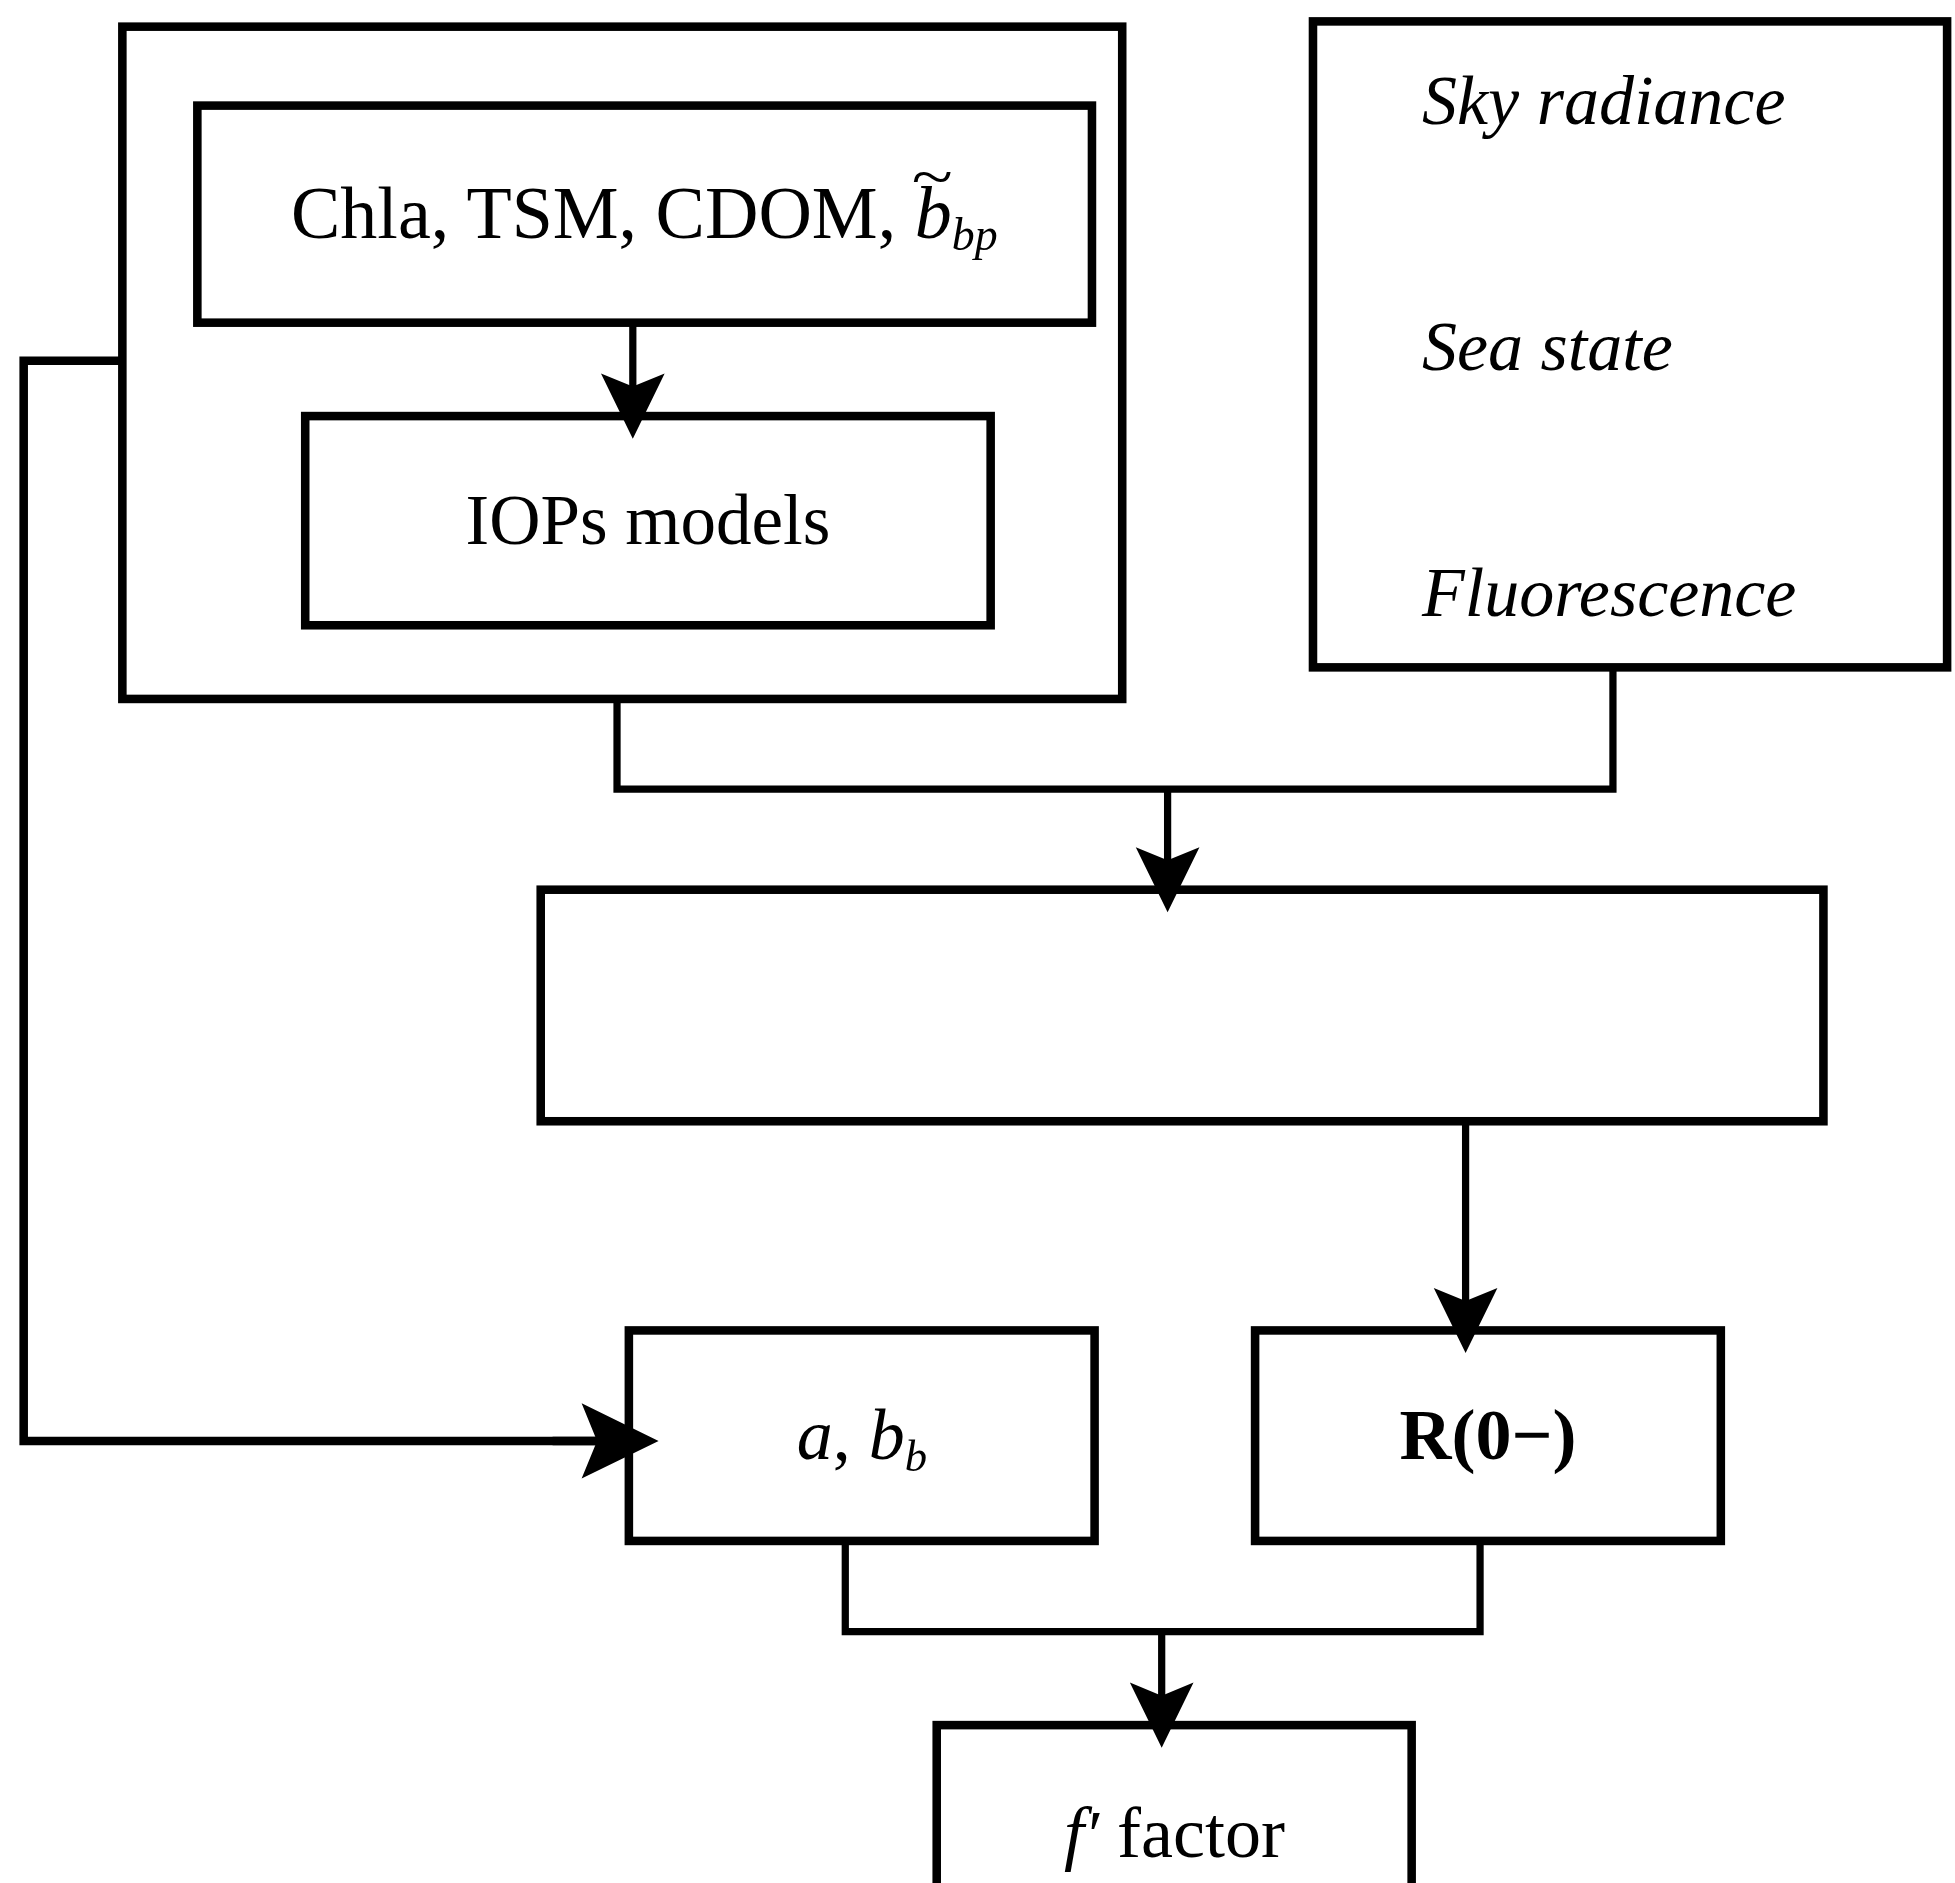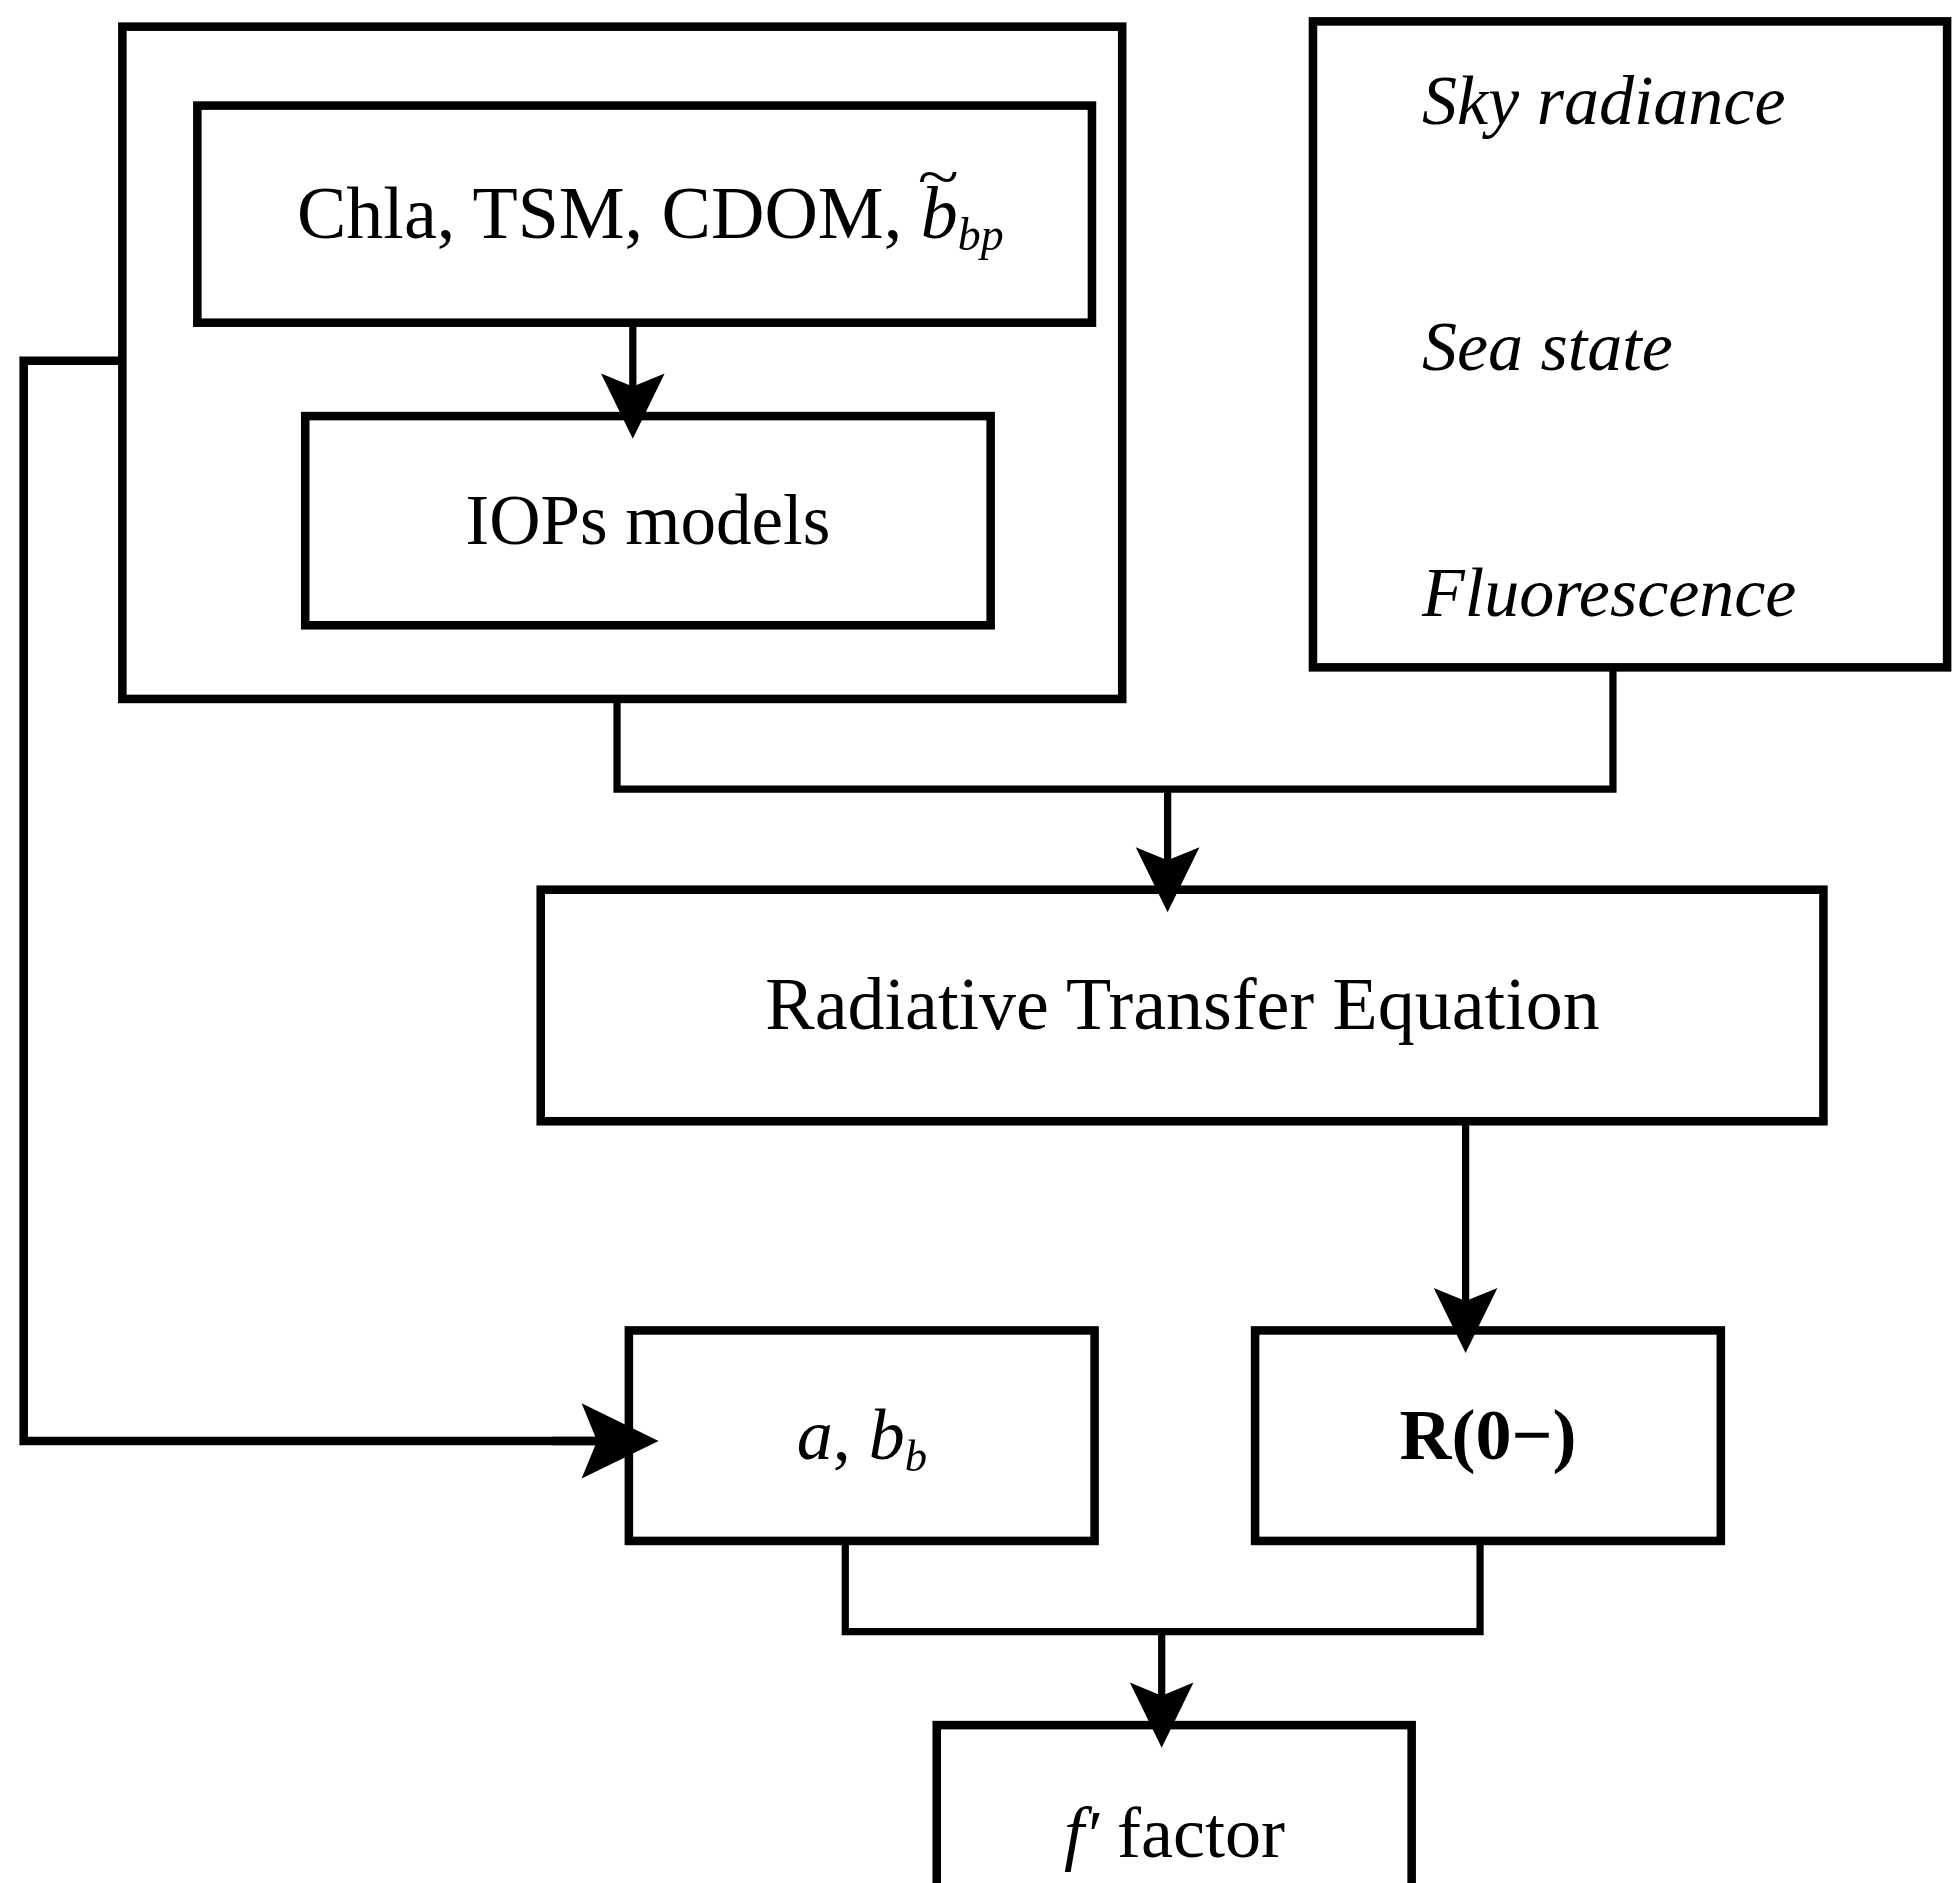--- a/index.html
+++ b/index.html
@@ -113,35 +113,34 @@
 
     <line x1="2228" y1="1704" x2="2228" y2="2008" stroke="#000000" stroke-width="11" marker-end="url(#arrowhead)"></line>
 
     <path d="M 186 548 L 36 548 L 36 2190 L 938 2190" fill="none" stroke="#000000" stroke-width="13"></path>
     <line x1="840" y1="2190" x2="944" y2="2190" stroke="#000000" stroke-width="13" marker-end="url(#arrowhead)"></line>
 
     <path d="M 1285 2342 L 1285 2480 L 2250 2480 L 2250 2342" fill="none" stroke="#000000" stroke-width="11"></path>
     <line x1="1766" y1="2480" x2="1766" y2="2608" stroke="#000000" stroke-width="11" marker-end="url(#arrowhead)"></line>
   </svg>
 
-  <div class="node-label lbl-center" style="left:203px; top:105px; width:895px; height:217px; font-size:74px;">
+  <div class="node-label lbl-center" style="left:197px; top:105px; width:895px; height:217px; font-size:74px;">
     <span>
       <span class="rm">Chla, TSM, CDOM, </span><span class="tilde-wrap"><span class="tilde-mark">~</span><span class="it">b</span></span><span class="sub">bp</span>
     </span>
   </div>
 
   <div class="node-label lbl-center" style="left:305px; top:416px; width:686px; height:209px; font-size:71px;">IOPs models</div>
 
   <div class="list-lines" style="left:1422px; top:61px; width:520px; height:572px; font-size:70px; justify-content:space-between;">
     <div>Sky radiance</div>
     <div>Sea state</div>
     <div>Fluorescence</div>
   </div>
 
-  <div class="node-label lbl-center" style="left:541px; top:889px; width:1283px; height:232px; font-size:74px;">Radiative Transfer Equation</div>
 
   <div class="node-label lbl-center" style="left:629px; top:1330px; width:466px; height:211px; font-size:72px;">
     <span>
       <span class="it">a</span><span class="rm">, </span><span class="it">b</span><span class="sub">b</span>
     </span>
   </div>
 
   <div class="node-label lbl-center" style="left:1255px; top:1330px; width:466px; height:211px; font-size:72px;font-weight:bold;">R(0−)</div>
 
   <div class="node-label lbl-center" style="left:937px; top:1725px; width:475px; height:217px; font-size:72px;">

